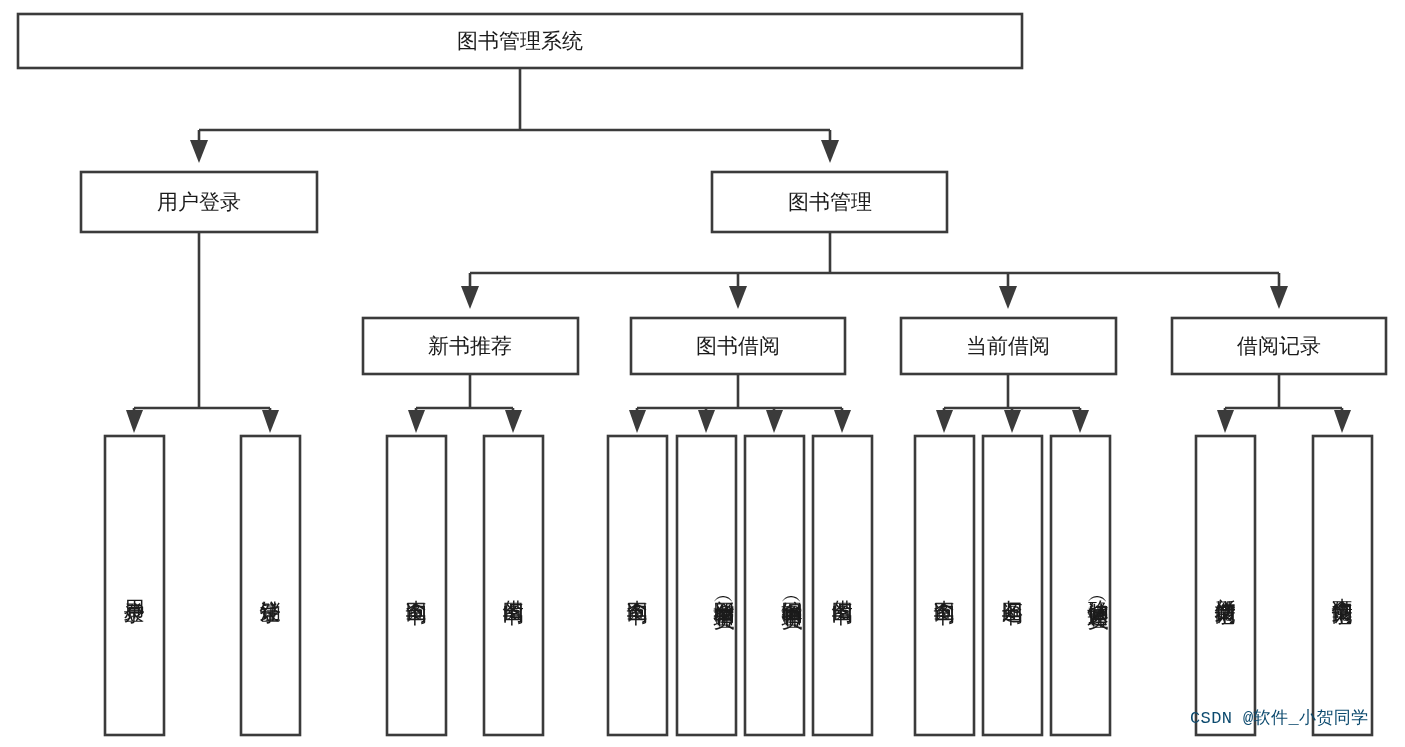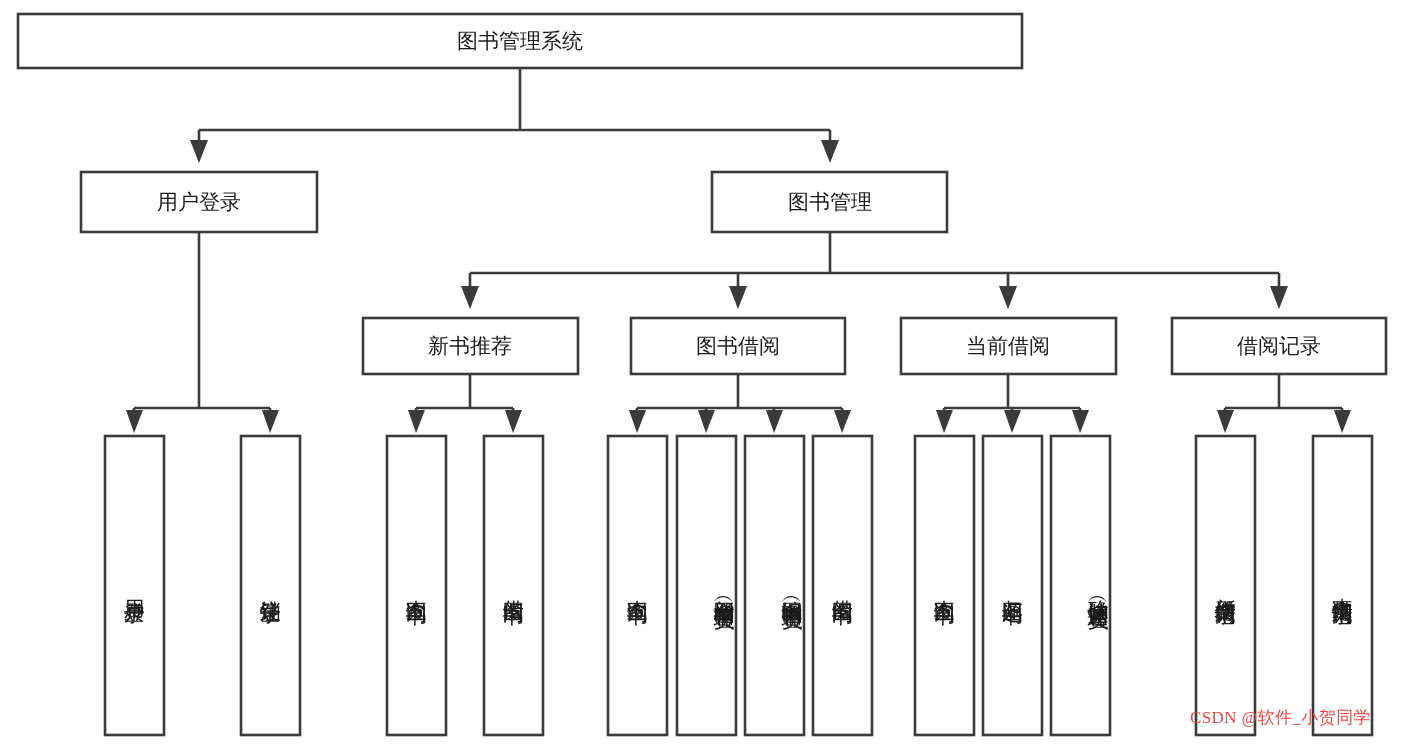--- a/index.html
+++ b/index.html
@@ -61,23 +61,23 @@
     text-align: center;
     display: flex;
     align-items: center;
     justify-content: center;
     white-space: nowrap;
     pointer-events: none;
     user-select: none;
   }
   .watermark {
     position: absolute;
-    font-family: Liberation Serif, serif;
+    font-family: Liberation Mono, monospace;
     font-size: 17px;
-    color: #ef4444;
+    color: #0c4a6e;
     white-space: nowrap;
     letter-spacing: 0.4px;
   }
 </style>
 </head>
 <body>
 
 <div id="diagram-root">
 
   <svg class="diagram-canvas" viewBox="0 0 1405 747">

